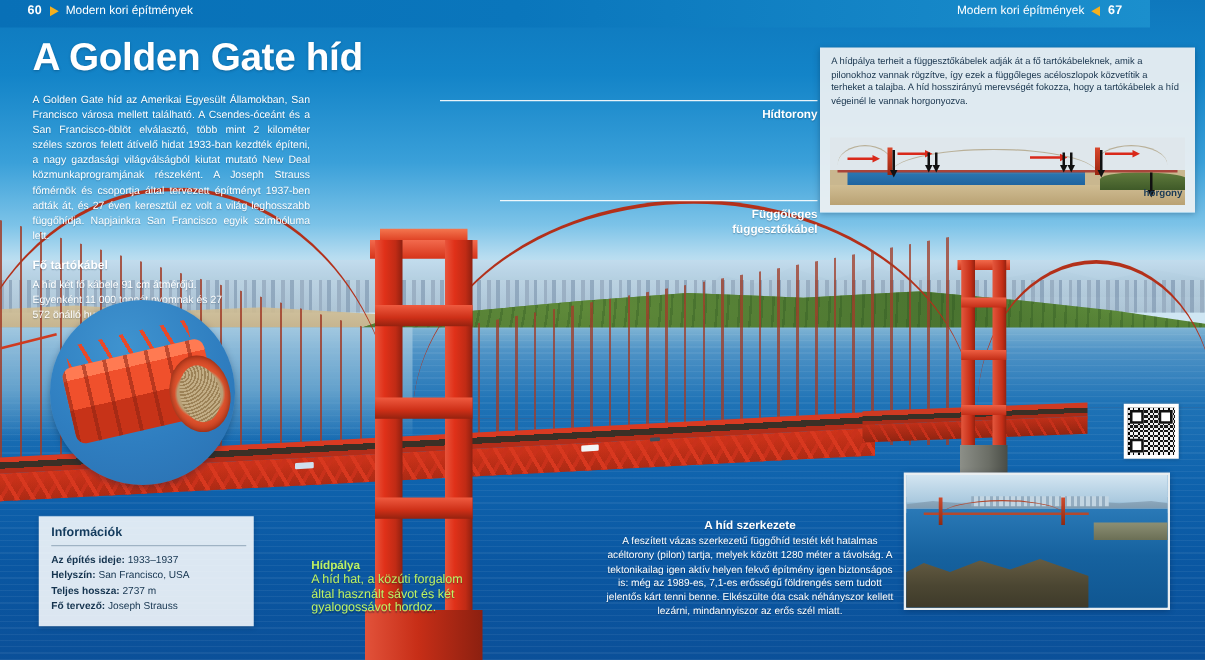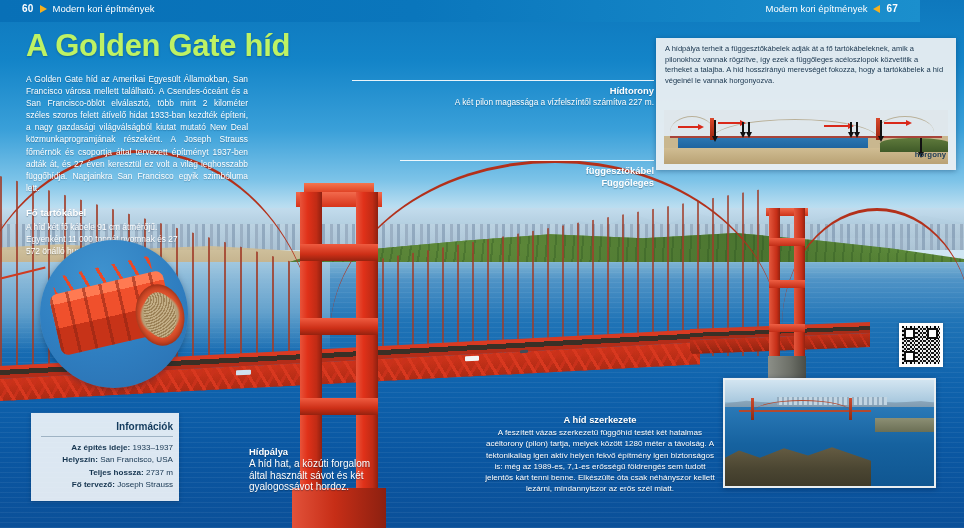--- a/index.html
+++ b/index.html
@@ -176,21 +176,21 @@
   .hdr { position:absolute; left:0; top:0; width:920px; height:22px;
          background:linear-gradient(to right,#0870b7 0%,#0a76bc 45%,#1b8fcd 100%); }
   .hdr-left { position:absolute; left:22px; top:3px; display:flex; align-items:center; gap:6px; }
   .hdr-right{ position:absolute; right:22px; top:3px; display:flex; align-items:center; gap:6px; }
   .pg-num { color:#ffffff; font-size:10px; font-weight:bold; letter-spacing:.2px; }
   .hdr-title { color:#ffffff; font-size:9.5px; font-weight:500; }
   .tri-r { width:0;height:0;border-left:7px solid #f5b01e;border-top:4.5px solid transparent;border-bottom:4.5px solid transparent; }
   .tri-l { width:0;height:0;border-right:7px solid #f5b01e;border-top:4.5px solid transparent;border-bottom:4.5px solid transparent; }
 
   
-  .title { position:absolute; left:26px; top:28px; color:#bef264;
+  .title { position:absolute; left:26px; top:28px; color:#ffffff;
            font-size:31px; font-weight:bold; letter-spacing:-.3px;
            text-shadow:0 1px 2px rgba(0,40,70,.35); }
 
   
   .intro { position:absolute; left:26px; top:73px; width:222px;
            color:#ffffff; font-size:8.4px; line-height:12.1px; text-align:justify;
            text-shadow:0 1px 1px rgba(0,40,70,.3); }
   .sub-h { color:#ffffff; font-size:9.6px; font-weight:bold; margin-bottom:2px;
            text-shadow:0 1px 1px rgba(0,40,70,.3);margin-top:32px; }
   .blk-cable { position:absolute; left:26px; top:175px; width:160px; color:#fff;
@@ -233,22 +233,22 @@
                background:#cf3b20; transform:rotate(-14deg); }
 
   
   .cap-right { position:absolute; color:#ffffff; text-align:right;
                text-shadow:0 1px 1px rgba(0,40,70,.35); }
   .cap-right .h { font-size:9.4px; font-weight:bold; margin-bottom:1px; }
   .cap-right .b { font-size:8.3px; line-height:11.4px; }
   .leader { position:absolute; background:#ffffff; height:1px; opacity:.9; }
 
   
-  .infobox { position:absolute; left:31px; top:413px; width:148px; padding:8px 6px 9px 10px;
-             background:rgba(255,255,255,.86); box-shadow:0 1px 4px rgba(0,30,60,.3);text-align:right; }
+  .infobox { position:absolute; left:31px; top:413px; width:172px; padding:8px 6px 9px 10px;
+             background:rgba(255,255,255,.86); box-shadow:0 1px 4px rgba(0,30,60,.3); }
   .infobox h4 { font-size:10px; color:#123a5c; font-weight:bold; margin-bottom:4px; }
   .infobox hr { border:none; border-top:1px solid #9fb3c4; margin:0 0 5px 0; }
   .inforow { font-size:8.1px; color:#15344f; line-height:12.4px; }
   .inforow b { font-weight:bold; }
 
   
   .panel { position:absolute; left:656px; top:38px; width:300px; height:132px;
            background:rgba(238,241,243,.93); box-shadow:0 1px 5px rgba(0,30,60,.35); }
   .panel-hd { height:16px; background:#3e4a52; color:#fff; font-size:8.6px; font-weight:bold;
               display:flex; align-items:center; padding:0 8px; }
@@ -318,21 +318,21 @@
       repeating-linear-gradient(to bottom,rgba(17,17,17,.9) 0 2px,rgba(255,255,255,.9) 2px 4px,rgba(17,17,17,.85) 4px 6px,rgba(255,255,255,.9) 6px 8px);
     background-blend-mode:difference; }
   .qr-eye{ position:absolute; width:11px; height:11px; background:#fff; border:2.5px solid #111; }
   .qr-eye.tl{ left:5px; top:5px; } .qr-eye.tr{ right:5px; top:5px; } .qr-eye.bl{ left:5px; bottom:5px; }
 
   
   .struct { position:absolute; left:485px; top:414px; width:230px;
             color:#ffffff; text-align:center; text-shadow:0 1px 1px rgba(0,30,60,.45); }
   .struct .h { font-size:9.4px; font-weight:bold; margin-bottom:2px; }
   .struct .b { font-size:8.1px; line-height:11.3px; }
-  .hidpalya { position:absolute; left:249px; top:446px; width:130px; color:#ffffff;
+  .hidpalya { position:absolute; left:249px; top:446px; width:130px; color:#bef264;
               text-shadow:0 1px 1px rgba(0,30,60,.45); }
   .hidpalya .h { font-size:9.4px; font-weight:bold; margin-bottom:1px; }
   .hidpalya .b { font-size:10px; line-height:11.5px; }
 
   
   .veh { position:absolute; border-radius:1px; }
 </style>
 </head>
 <body>
 
@@ -416,27 +416,26 @@
     <div class="cs-hangers"></div>
     <div class="cs-body"></div>
     <div class="cs-bands"></div>
     <div class="cs-end"></div>
     <div class="cs-strands"></div>
   </div>
 
   <div class="leader" style="left:352px;top:80px;width:302px;"></div>
   <div class="cap-right" style="left:430px;top:85px;width:224px;">
     <div class="h">Hídtorony</div>
-    <div class="b">A két pilon magassága a vízfelszíntől számítva 227 m.</div>
   </div>
 
   <div class="leader" style="left:400px;top:160px;width:254px;"></div>
   <div class="cap-right" style="left:460px;top:165px;width:194px;">
+    <div class="h">Függőleges</div>
     <div class="h">függesztőkábel</div>
-    <div class="h">Függőleges</div>
   </div>
 
   <div class="infobox">
     <h4>Információk</h4>
     <hr>
     <div class="inforow">
       <b>Az építés ideje:</b>
       <span>1933–1937</span>
     </div>
     <div class="inforow">

